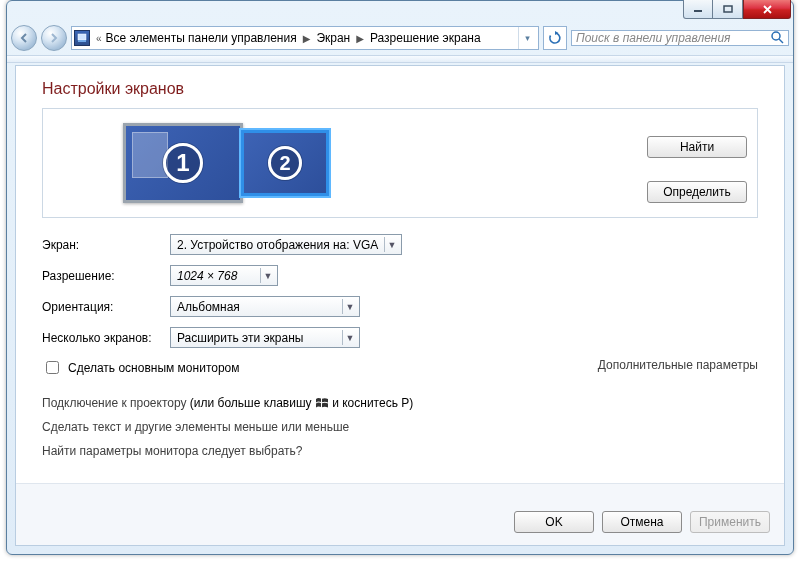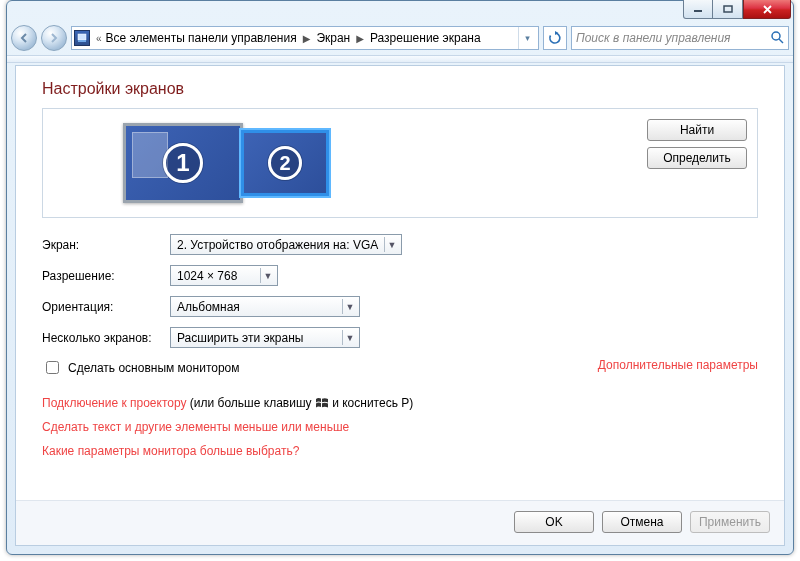--- a/index.html
+++ b/index.html
@@ -92,21 +92,21 @@
   .chevrons { color:#555; margin-left:2px; font-size:10px;}
   .addr-drop {
     width:18px;height:22px;border-left:1px solid #cfdce9;
     display:flex;align-items:center;justify-content:center;color:#5a7fa0;font-size:9px;
   }
   .refresh {
     width:24px;height:24px;border:1px solid #94b3d4;
     background:#fff;display:flex;align-items:center;justify-content:center;color:#2a6fb5;
   }
   .searchbox {
-    width: 218px; height:24px;
+    width: 218px; height:16px;
     border:1px solid #94b3d4;
     background:#fff;
     display:flex;align-items:center;
     padding:0 4px;
     color:#888;
     font-style:italic;
     position:relative;
   }
   .searchbox .mag {
     position:absolute;right:4px;color:#2a6fb5;font-style:normal;
@@ -167,20 +167,21 @@
     position:absolute; right:10px; top:10px;
     display:flex;flex-direction:column;gap:6px;
   }
   button.win {
     width:100px;height:22px;
     border:1px solid #8b8b8b;
     border-radius:3px;
     background:linear-gradient(#fefefe,#e6e6e6);
     font:12px "Segoe UI",Tahoma,sans-serif;
     cursor:pointer;
+    margin-top:17px;
   }
   button.win:disabled{color:#999;background:linear-gradient(#f6f6f6,#ececec);border-color:#bdbdbd;}
   
   .form { margin-top:16px; }
   .row { display:flex; align-items:center; margin-bottom:10px; }
   .row label { width:128px; color:#000;}
   .combo {
     height:21px;
     border:1px solid #8a9bab;
     background:linear-gradient(#fff,#eef2f6);
@@ -189,27 +190,27 @@
     position:relative;
     font-size:12px;
   }
   .combo .dd {
     position:absolute;right:2px;top:2px;width:15px;height:15px;
     border-left:1px solid #b0bcc8;
     display:flex;align-items:center;justify-content:center;
     color:#556;font-size:9px;
   }
   .combo.w1{width:232px;}
-  .combo.w2{width:108px;}
+  .combo.w2{width:108px;font-style:italic;}
   .combo.w3{width:190px;}
   .combo.w4{width:190px;}
   .chkrow{display:flex;margin-top:6px;justify-content:space-between;}
   .chkrow .lf{display:flex;align-items:center;gap:6px;}
   input[type=checkbox]{width:13px;height:13px;}
-  a.link{color:#ef4444;text-decoration:none;}
+  a.link{color:#404040;text-decoration:none;}
   .links{margin-top:14px;line-height:2;}
   .links .mix{color:#000;}
   .winlogo{
     display:inline-block;width:14px;height:12px;vertical-align:-2px;
   }
   .winlogo svg{display:block;}
   
   .footer{
     position:absolute;left:0;right:0;bottom:0;
     padding:10px 14px 12px 0;
@@ -351,21 +352,21 @@
           <a href="#" class="link">Подключение к проектору</a><span class="mix"> (или больше клавишу </span><span class="winlogo"><svg width="14" height="12" viewBox="0 0 14 12">
                 <g>
                   <path d="M1 2 Q3 0.5 6 1.5 L6 5 Q3 4 1 5.5 Z" fill="#333"></path>
                   <path d="M7 1.7 Q10 0.5 13 2 L13 5.5 Q10 4 7 5.2 Z" fill="#333"></path>
                   <path d="M1 6.5 Q3 5 6 6 L6 10 Q3 9 1 10.5 Z" fill="#333"></path>
                   <path d="M7 6.2 Q10 5 13 6.5 L13 10.5 Q10 9 7 10.2 Z" fill="#333"></path>
                 </g>
               </svg></span><span class="mix"> и коснитесь P)</span>
         </div>
         <div><a href="#" class="link">Сделать текст и другие элементы меньше или меньше</a></div>
-        <div><a href="#" class="link">Какие параметры монитора больше выбрать?</a></div>
+        <div><a href="#" class="link">Найти параметры монитора следует выбрать?</a></div>
       </div>
     </div>
 
     <div class="footer">
       <button class="win">OK</button>
       <button class="win">Отмена</button>
       <button class="win" disabled="">Применить</button>
     </div>
 
   </div>

